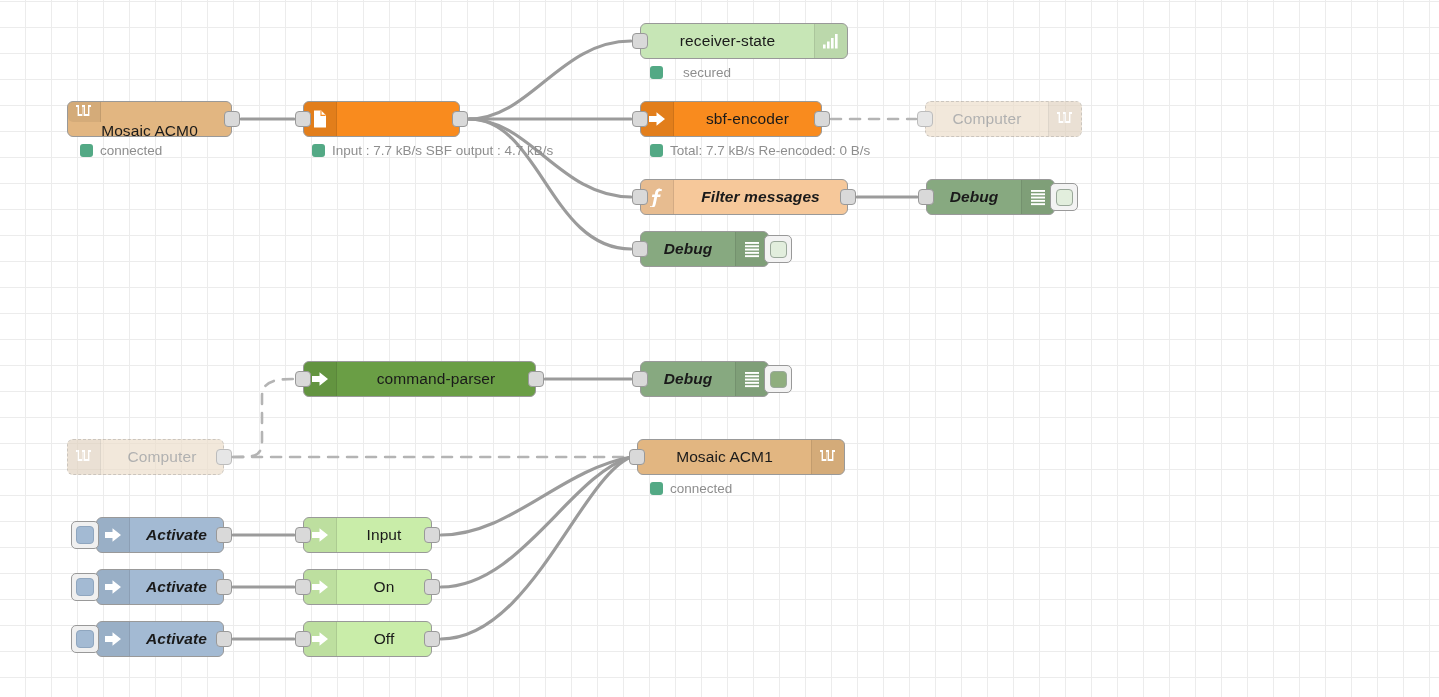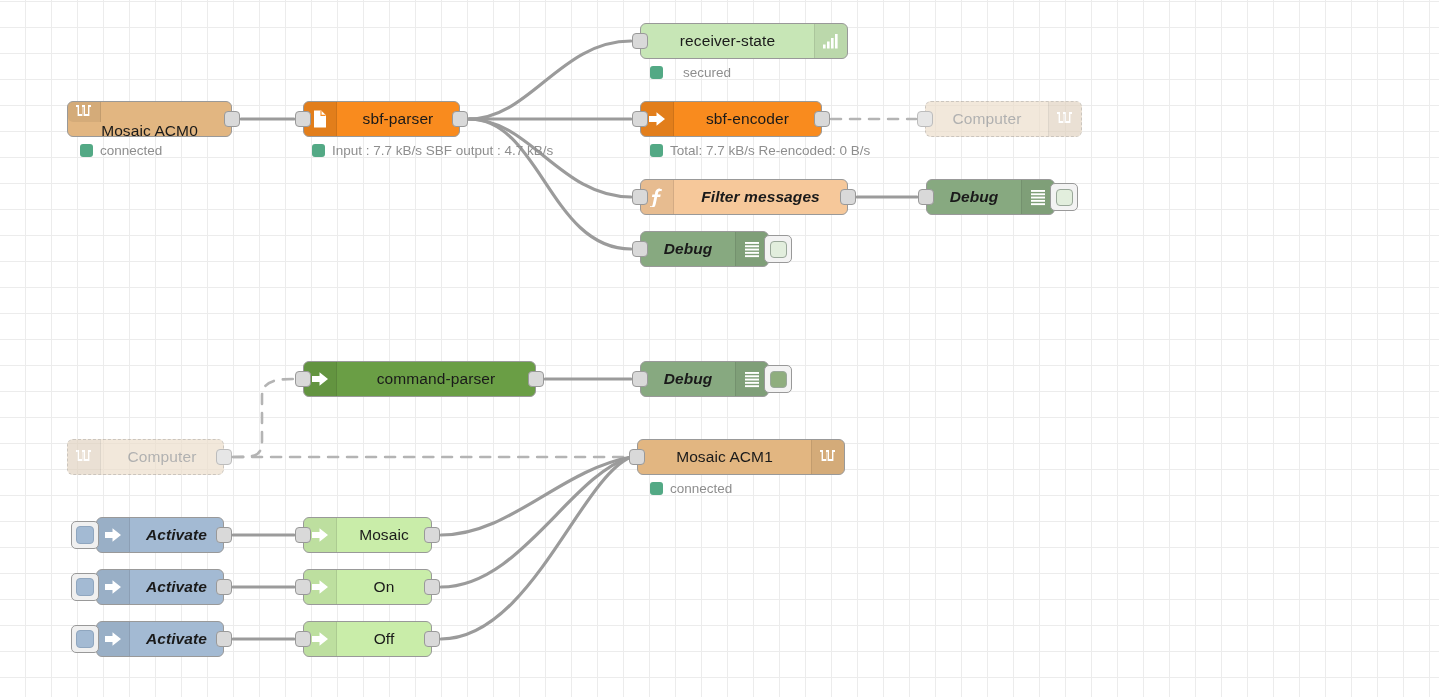--- a/index.html
+++ b/index.html
@@ -181,21 +181,20 @@
         <div class="body">Mosaic ACM0</div>
         <div class="port out"></div>
       </div>
       <div class="node c-orange" style="left: 303px; top: 101px; width: 157px;">
         <div class="iconbox left">
           <svg xmlns="http://www.w3.org/2000/svg" width="20" height="20" viewBox="0 0 20 20" fill="#ffffff">
             <path d="M4 1.5 h7.2 L16 6.3 V18.5 H4 Z" fill="#fff"></path>
             <path d="M11 1.8 v4.6 h4.6" fill="none" stroke="#f98b1e" stroke-width="1.1"></path>
           </svg>
         </div>
-        <div class="body">sbf-parser</div>
         <div class="port in"></div>
         <div class="port out"></div>
       </div>
       <div class="node c-greenlt" style="left: 640px; top: 23px; width: 208px;">
         <div class="body">receiver-state</div>
         <div class="iconbox right">
           <svg xmlns="http://www.w3.org/2000/svg" width="20" height="20" viewBox="0 0 20 20" fill="#ffffff">
             <rect x="2" y="13.5" width="2.6" height="4" fill="#fff"></rect>
             <rect x="6" y="10.5" width="2.6" height="7" fill="#fff"></rect>
             <rect x="10" y="7" width="2.6" height="10.5" fill="#fff"></rect>
@@ -320,21 +319,21 @@
         <div class="inj-btn">
           <div class="pill"></div>
         </div>
       </div>
       <div class="node c-greenlt2" style="left: 303px; top: 517px; width: 129px;">
         <div class="iconbox left">
           <svg xmlns="http://www.w3.org/2000/svg" width="20" height="20" viewBox="0 0 20 20" fill="#ffffff">
             <path d="M2 7 h7.5 V3.2 L18 10 l-8.5 6.8 V13 H2 Z" fill="#fff"></path>
           </svg>
         </div>
-        <div class="body">Mosaic</div>
+        <div class="body">Input</div>
         <div class="port in"></div>
         <div class="port out"></div>
       </div>
       <div class="node c-inject" style="left: 96px; top: 569px; width: 128px;">
         <div class="iconbox left">
           <svg xmlns="http://www.w3.org/2000/svg" width="20" height="20" viewBox="0 0 20 20" fill="#ffffff">
             <path d="M2 7 h7.5 V3.2 L18 10 l-8.5 6.8 V13 H2 Z" fill="#fff"></path>
           </svg>
         </div>
         <div class="body italic">Activate</div>

